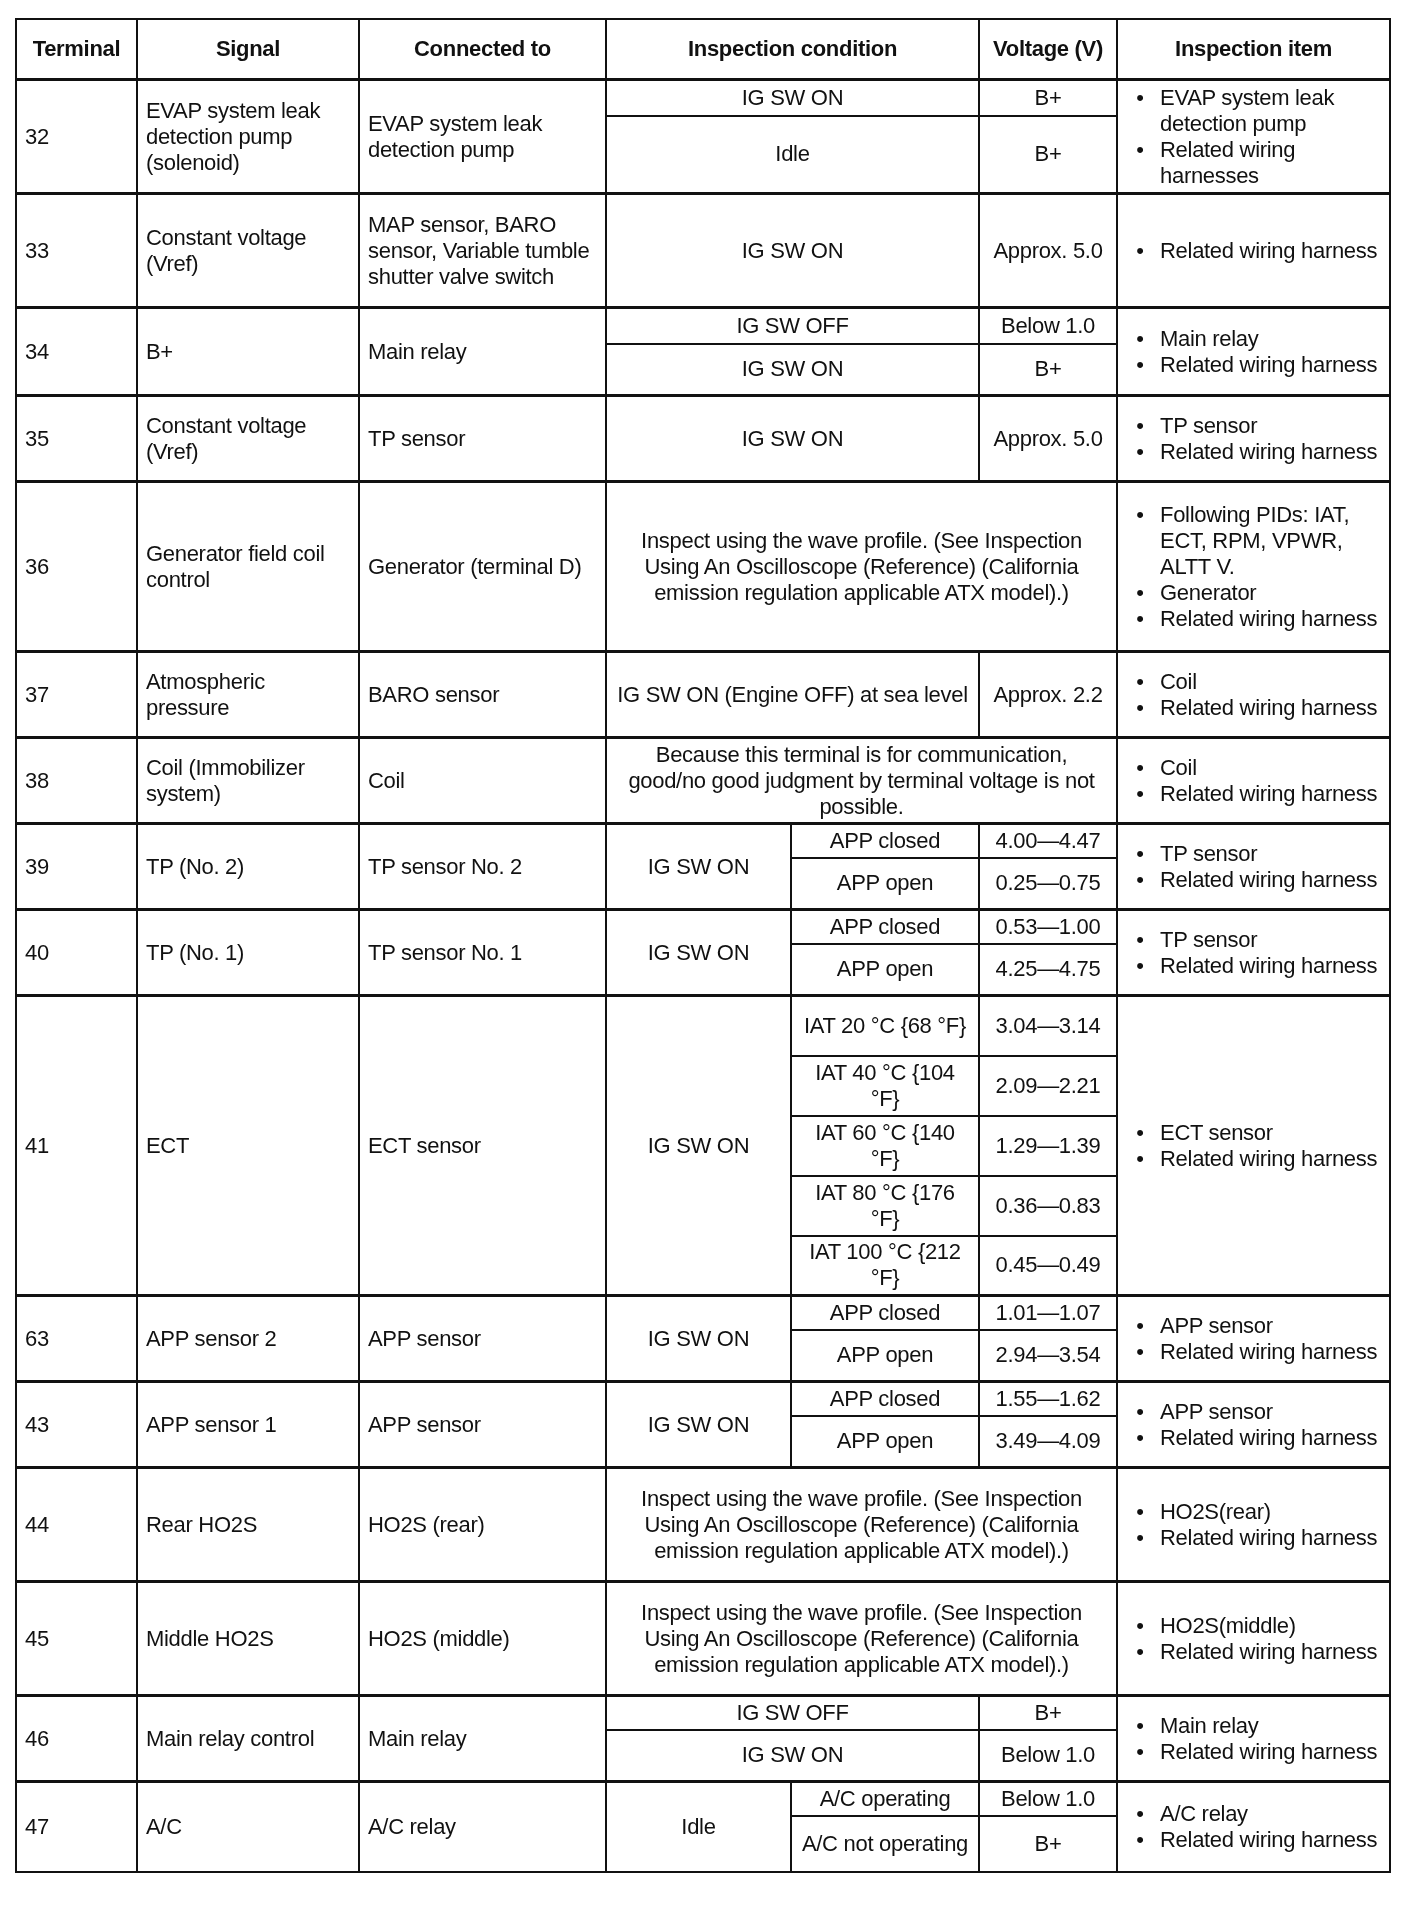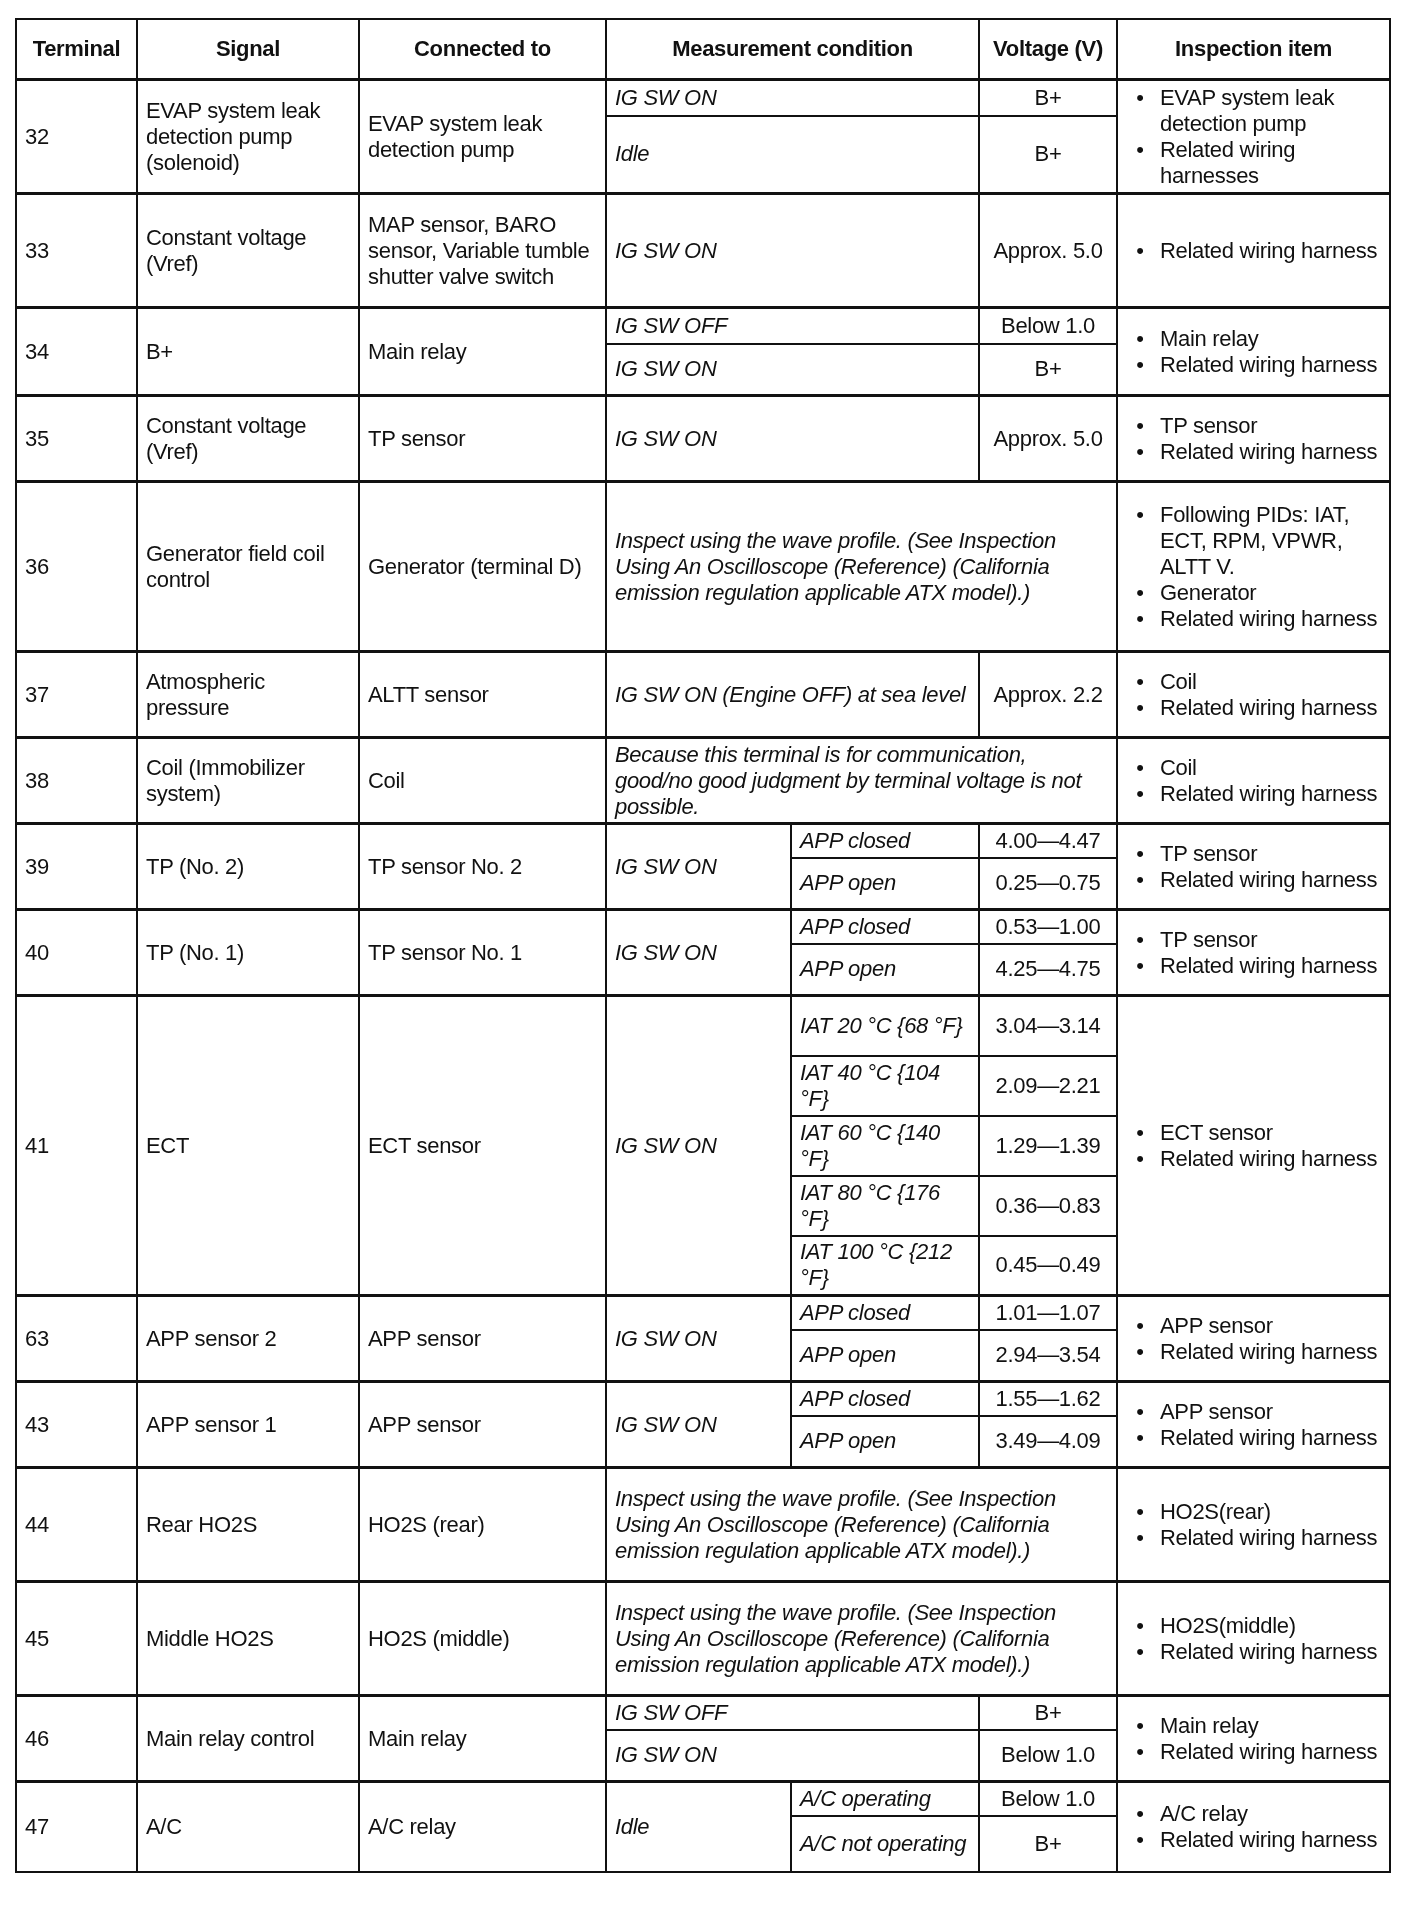--- a/index.html
+++ b/index.html
@@ -13,21 +13,21 @@
   table.terminal-table td, table.terminal-table th {
     border: 2px solid #111; padding: 2px 8px; vertical-align: middle;
     letter-spacing: -0.3px;
   }
   table.terminal-table th {
     font-weight: bold; text-align: center; height: 54px; line-height: 24px;
   }
   table.terminal-table tr.group-start td { border-top: 3px solid #111; }
   td.c-term { }
   td.c-volt { text-align: center; padding: 2px 4px; white-space: nowrap; }
-  td.c-cond, td.c-sub { text-align: left; font-style: italic; }
+  td.c-cond, td.c-sub { text-align: center; }
   td.c-conn.center { text-align: left; }
   td.c-insp { padding-left: 10px; padding-right: 4px; }
   ul.insp-list { list-style: none; margin: 0; padding: 0; }
   ul.insp-list li { position: relative; padding-left: 34px; }
   ul.insp-list li .bullet {
     position: absolute; left: 4px; top: 0; width: 20px; text-align: center;
   }
 </style>
 </head>
 <body>
@@ -40,21 +40,21 @@
     <col style="width:185px">
     <col style="width:188px">
     <col style="width:138px">
     <col style="width:273px">
   </colgroup>
   <thead>
     <tr>
       <th>Terminal</th>
       <th>Signal</th>
       <th>Connected to</th>
-      <th colspan="2">Measurement condition</th>
+      <th colspan="2">Inspection condition</th>
       <th>Voltage (V)</th>
       <th>Inspection item</th>
     </tr>
   </thead>
   <tbody id="table-body">
       <tr class="group-start" style="height: 36px;">
         <td class="c-term" rowspan="2">32</td>
         <td class="c-sig" rowspan="2">EVAP system leak detection pump (solenoid)</td>
         <td class="c-conn" rowspan="2">EVAP system leak detection pump</td>
         <td class="c-cond" colspan="2">IG SW ON</td>
@@ -121,21 +121,21 @@
           <ul class="insp-list">
             <li><span class="bullet">•</span><span>Following PIDs: IAT, ECT, RPM, VPWR, ALTT V.</span></li>
             <li><span class="bullet">•</span><span>Generator</span></li>
             <li><span class="bullet">•</span><span>Related wiring harness</span></li>
           </ul>
         </td>
       </tr>
       <tr class="group-start" style="height: 86px; padding-left: 44px;">
         <td class="c-term">37</td>
         <td class="c-sig">Atmospheric pressure</td>
-        <td class="c-conn">ALTT sensor</td>
+        <td class="c-conn">BARO sensor</td>
         <td class="c-cond" colspan="2">IG SW ON (Engine OFF) at sea level</td>
         <td class="c-volt">Approx. 2.2</td>
         <td class="c-insp">
           <ul class="insp-list">
             <li><span class="bullet">•</span><span>Coil</span></li>
             <li><span class="bullet">•</span><span>Related wiring harness</span></li>
           </ul>
         </td>
       </tr>
       <tr class="group-start" style="height: 86px;">

